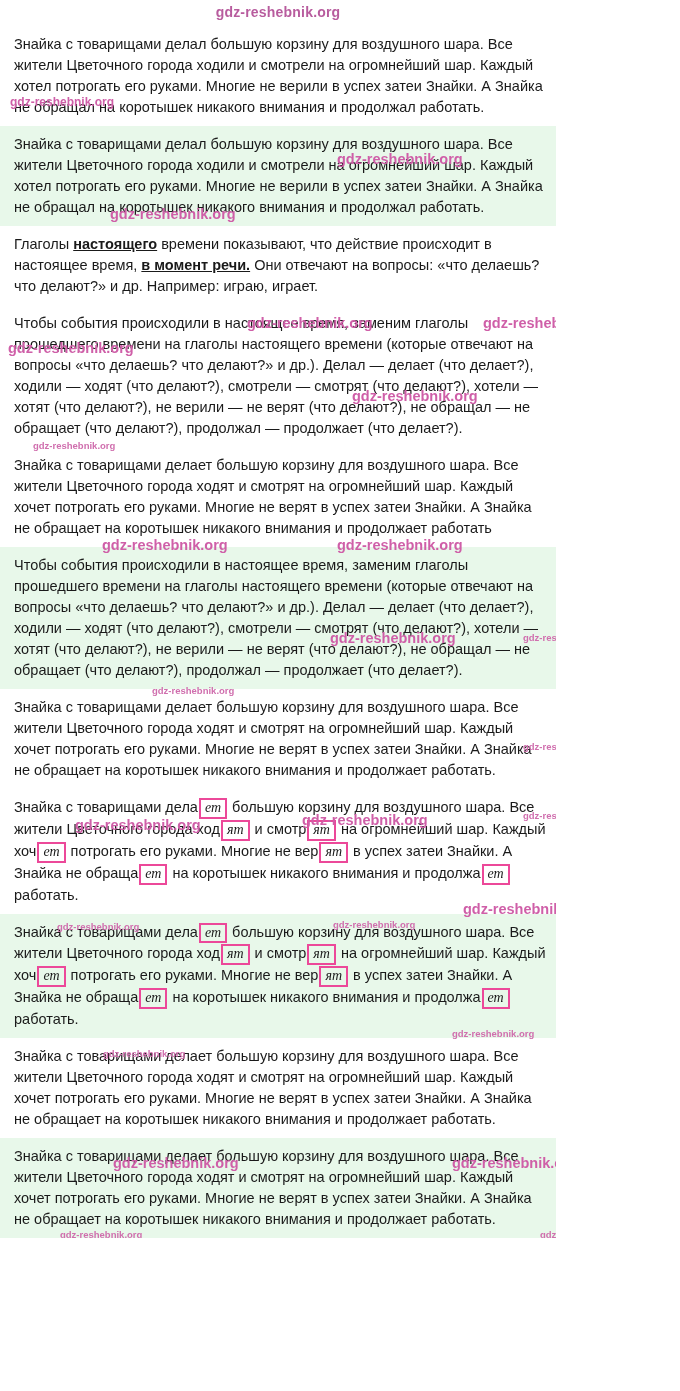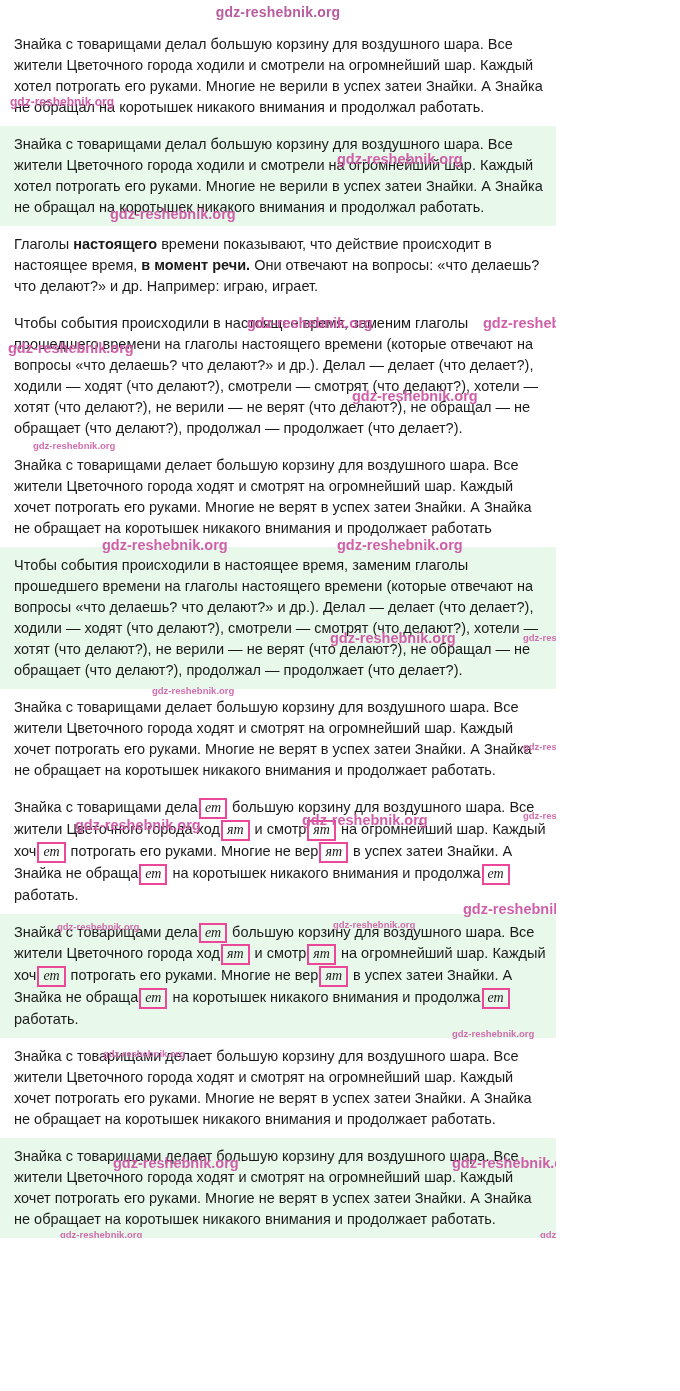--- a/index.html
+++ b/index.html
@@ -37,21 +37,21 @@
   }
   .block.green {
     background: #e8f8ea;
   }
   .block.white {
     background: #ffffff;
   }
   .block p {
     margin: 0;
   }
-  b { font-weight: bold; }
+  b { font-weight: bold; text-decoration: underline; }
   .boxed {
     display: inline-block;
     border: 2px solid #ec4899;
     padding: 0 4px;
     font-family: "Liberation Serif", serif;
     font-style: italic;
     font-size: 14px;
     line-height: 1.2;
     background: transparent;
     vertical-align: baseline;

